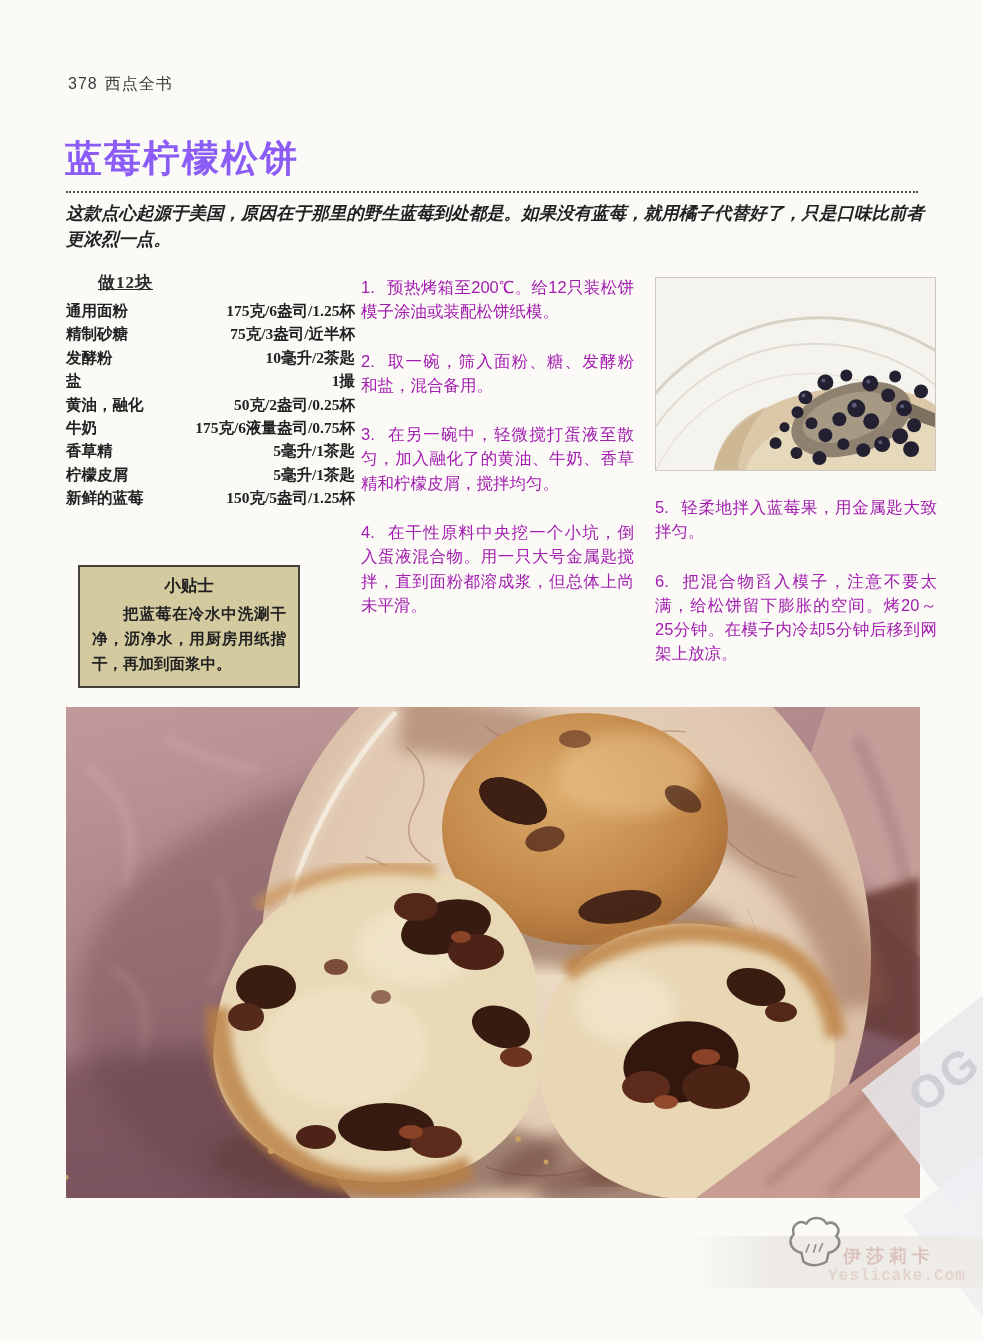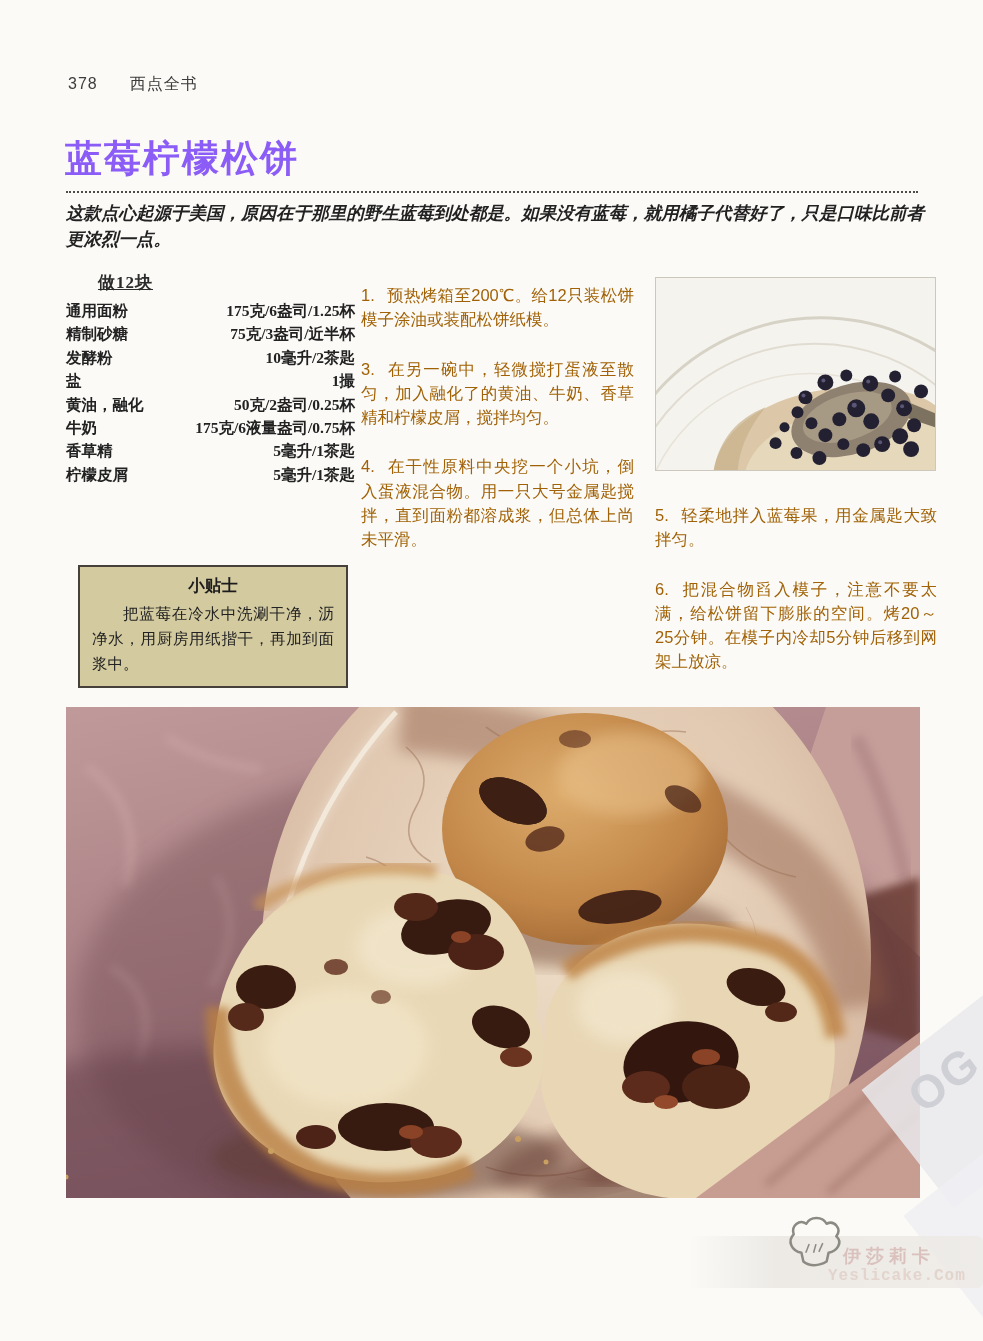--- a/index.html
+++ b/index.html
@@ -4,40 +4,40 @@
 <style>
   html,body{margin:0;padding:0;}
   body{background:#e8e8e8;}
   .page{
     position:relative;width:983px;height:1341px;margin:0 auto;
     background:#fbfaf7;overflow:hidden;
     font-family:"Liberation Sans",sans-serif;color:#2b2b2b;
   }
   
   .folio{position:absolute;left:68px;top:74px;font-size:16px;letter-spacing:1px;color:#3c3c3c;}
-  .folio .num{margin-right:32px;}
+  .folio .num{margin-right:7px;}
   
   .title{position:absolute;left:65px;top:134px;font-size:37px;font-weight:bold;letter-spacing:2px;color:#8b5cf6;}
   .title-rule{position:absolute;left:66px;top:191px;width:852px;border-top:2px dotted #4d4d4d;}
   .intro{position:absolute;left:66px;top:201px;width:858px;font-size:17.5px;font-weight:bold;font-style:italic;line-height:1.48;text-align:justify;color:#222;}
   
   .ingredients{position:absolute;left:66px;top:271px;width:289px;font-family:"Liberation Serif",serif;}
   .yield{font-size:17px;font-weight:bold;text-decoration:underline;margin-bottom:5px;letter-spacing:1px;margin-left:32px;}
   .ing-row{display:flex;justify-content:space-between;align-items:center;font-size:15.5px;line-height:23.4px;font-weight:600;color:#222;}
   .ing-name{white-space:nowrap;}
   .ing-amt{white-space:nowrap;text-align:right;}
   
   .steps-mid{position:absolute;left:361px;top:271px;width:273px;}
   .steps-right{position:absolute;left:655px;top:491px;width:282px;}
-  .step{font-size:16.5px;line-height:24.3px;text-align:justify;margin:12px 0 25px 0;color:#a16207;}
+  .step{font-size:16.5px;line-height:24.3px;text-align:justify;margin:4px 0 25px 0;color:#a21caf;}
   .step .n{margin-right:12px;}
   
-  .tipbox{position:absolute;left:78px;top:565px;width:270px;background:#d3ca9f;border:2px solid #45403a;padding:6px 12px 10px 12px;box-sizing:border-box;}
+  .tipbox{position:absolute;left:78px;top:565px;width:222px;background:#d3ca9f;border:2px solid #45403a;padding:6px 12px 10px 12px;box-sizing:border-box;}
   .tip-title{text-align:center;font-size:16.5px;font-weight:bold;margin:2px 0 4px 0;color:#1c1c1c;}
-  .tip-text{font-family:"Liberation Serif",serif;font-size:15.5px;font-weight:400;line-height:1.62;text-indent:2em;text-align:justify;color:#222;margin:0;}
+  .tip-text{font-family:"Liberation Serif",serif;font-size:15.5px;font-weight:700;line-height:1.62;text-indent:2em;text-align:justify;color:#222;margin:0;}
   
   .bowl-photo{position:absolute;left:655px;top:277px;width:281px;height:194px;border:1px solid #ccc8bd;box-sizing:border-box;background:#f5f3ef;}
   .main-photo{position:absolute;left:66px;top:707px;width:854px;height:491px;background:#b08a8a;}
   .bowl-photo svg,.main-photo svg{display:block;width:100%;height:100%;}
   
   .og-wedge{position:absolute;left:878px;top:988px;width:280px;height:150px;background:#e9e9ec;transform:rotate(-38deg);opacity:.85;}
   .og-wedge2{position:absolute;left:918px;top:1128px;width:240px;height:130px;background:#f0f0f3;transform:rotate(-38deg);opacity:.9;}
   .og-text{position:absolute;left:906px;top:1052px;font-size:46px;font-weight:bold;color:#cfcfd6;transform:rotate(-37deg);letter-spacing:2px;}
   
   .wm-band{position:absolute;left:688px;top:1236px;width:295px;height:52px;background:linear-gradient(90deg,rgba(232,229,224,0),#e9e6e1 30%,#edeae5);opacity:.8;border-radius:6px;}
@@ -85,24 +85,29 @@
         <span class="ing-amt">175克/6液量盎司/0.75杯</span>
       </div>
     <div class="ing-row">
         <span class="ing-name">香草精</span>
         <span class="ing-amt">5毫升/1茶匙</span>
       </div>
     <div class="ing-row">
         <span class="ing-name">柠檬皮屑</span>
         <span class="ing-amt">5毫升/1茶匙</span>
       </div>
+    <div class="ing-row">
+        <span class="ing-name">新鲜的蓝莓</span>
+        <span class="ing-amt">150克/5盎司/1.25杯</span>
+      </div>
   </div>
 
   <div class="steps-mid">
     <p class="step"><span class="n">1.</span><span>预热烤箱至200℃。给12只装松饼模子涂油或装配松饼纸模。</span></p>
+    <p class="step"><span class="n">2.</span><span>取一碗，筛入面粉、糖、发酵粉和盐，混合备用。</span></p>
     <p class="step"><span class="n">3.</span><span>在另一碗中，轻微搅打蛋液至散匀，加入融化了的黄油、牛奶、香草精和柠檬皮屑，搅拌均匀。</span></p>
     <p class="step"><span class="n">4.</span><span>在干性原料中央挖一个小坑，倒入蛋液混合物。用一只大号金属匙搅拌，直到面粉都溶成浆，但总体上尚未平滑。</span></p>
   </div>
 
   <div class="bowl-photo">
     <svg viewBox="0 0 280 193" preserveAspectRatio="none">
       <rect x="0" y="0" width="280" height="193" fill="#f5f3ee"></rect>
 
       <circle cx="165" cy="258" r="218" fill="none" stroke="#d6d2c6" stroke-width="3"></circle>
       <circle cx="160" cy="262" r="196" fill="none" stroke="#e0dcd1" stroke-width="2"></circle>

